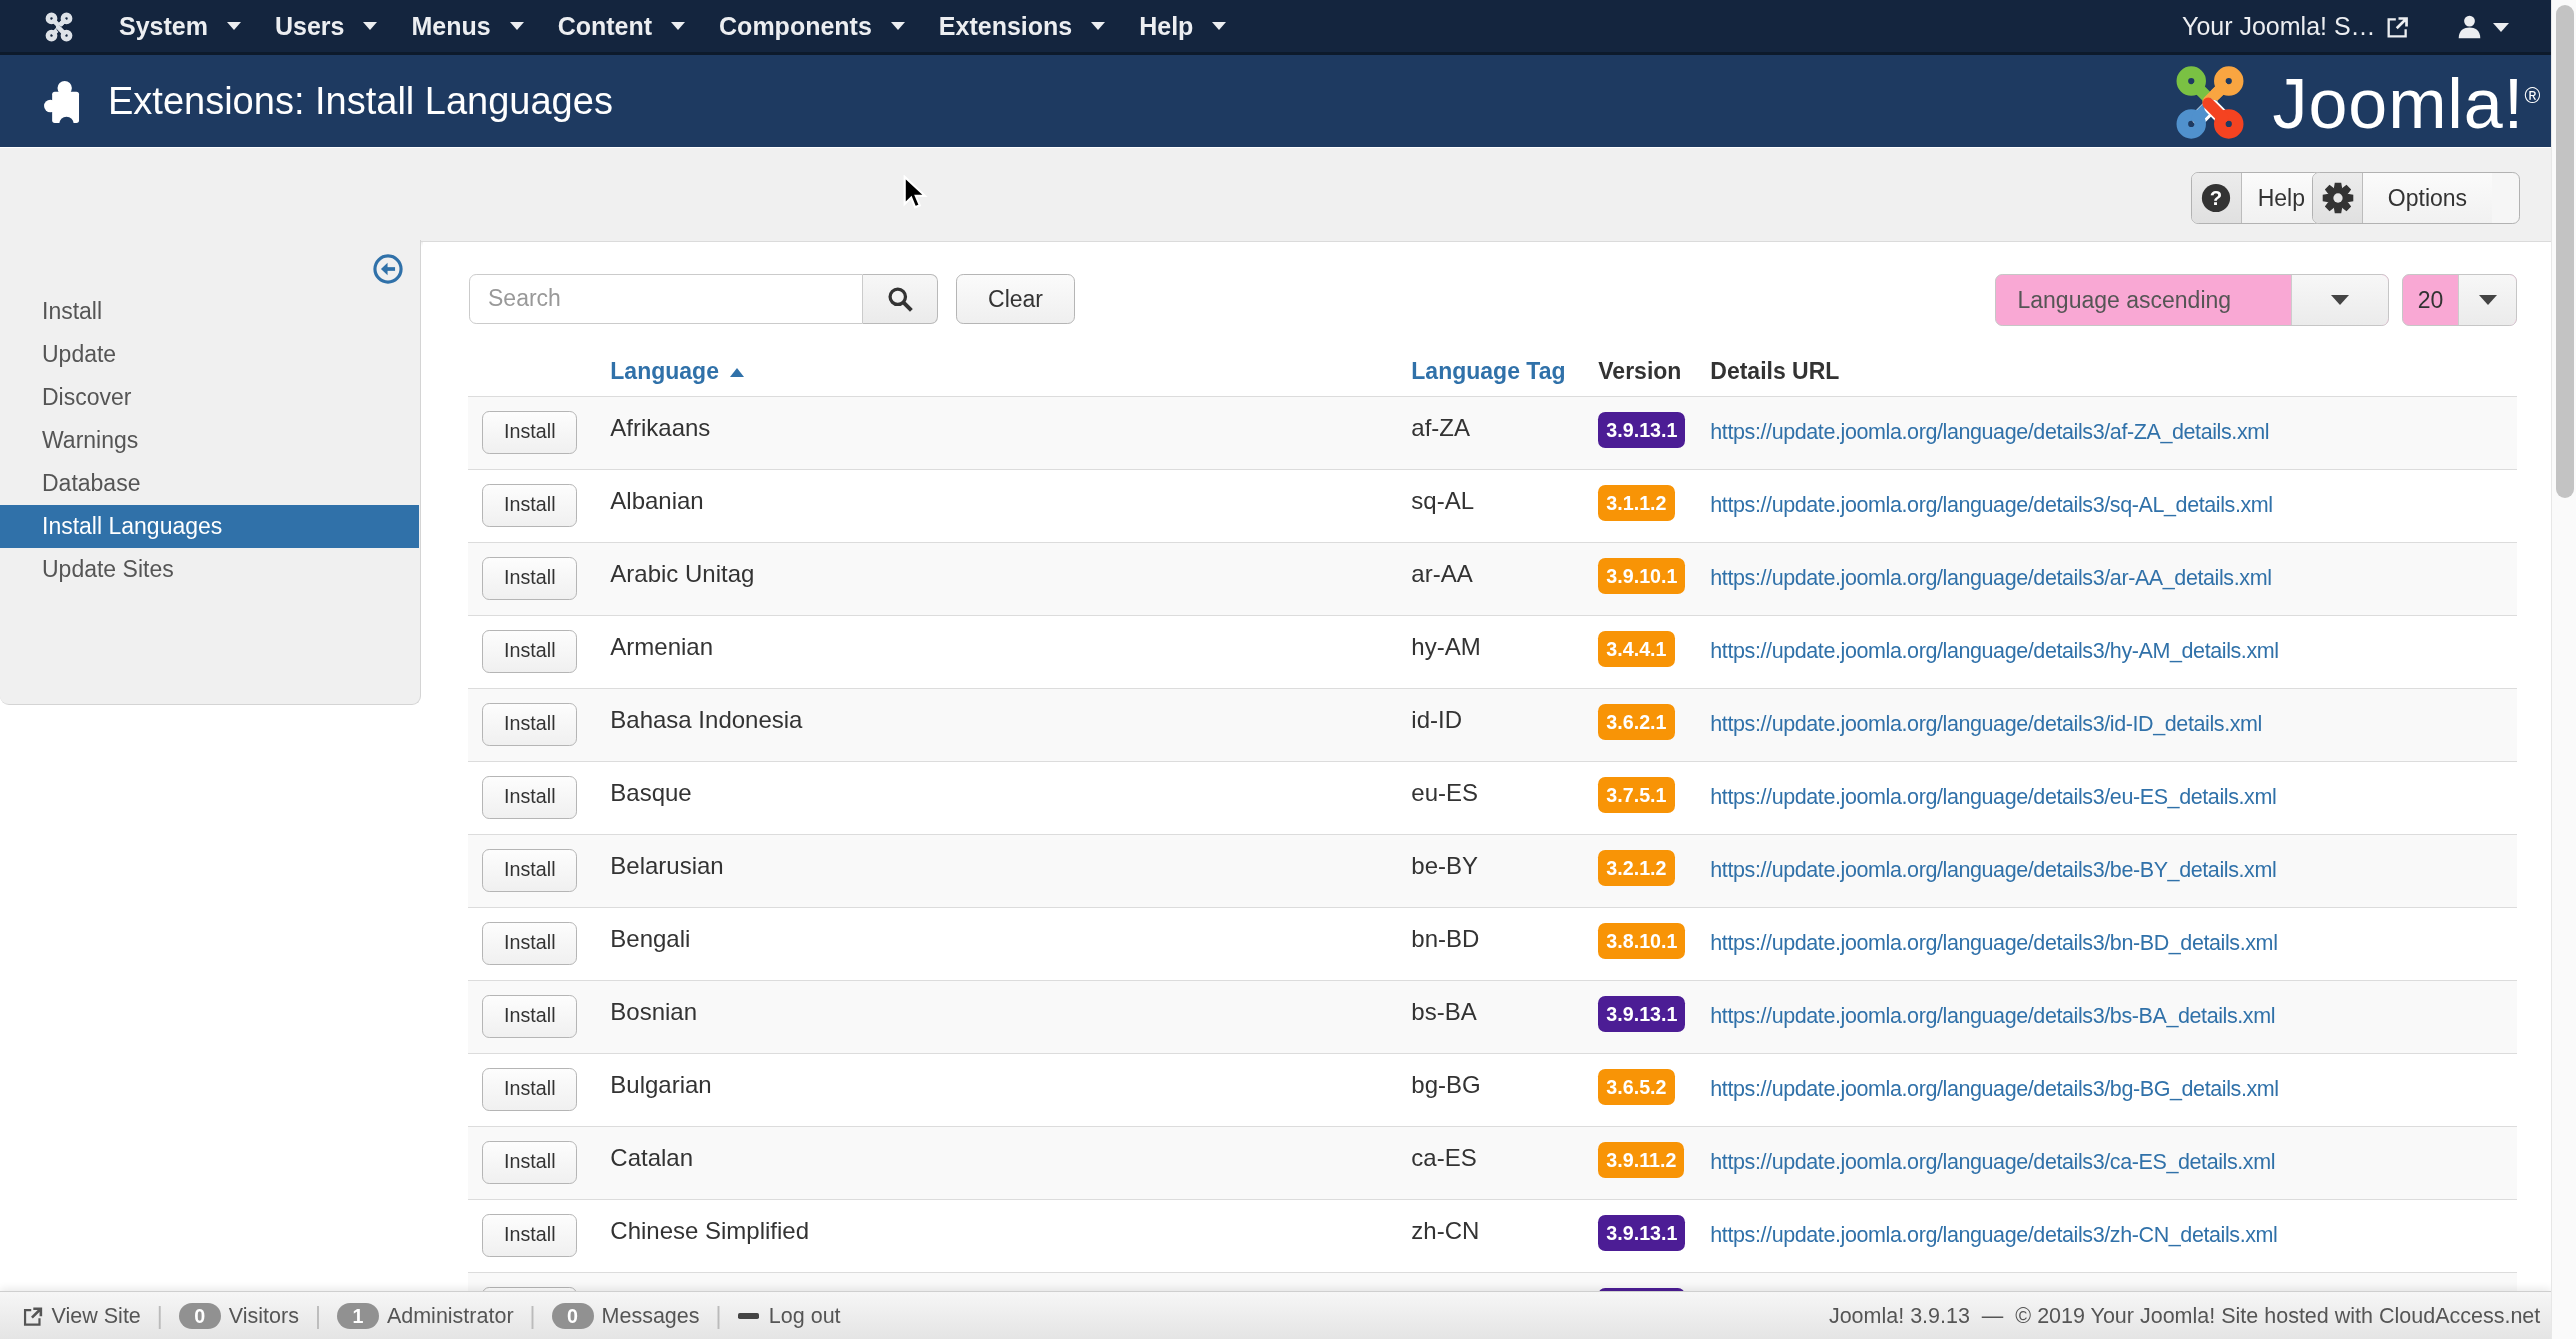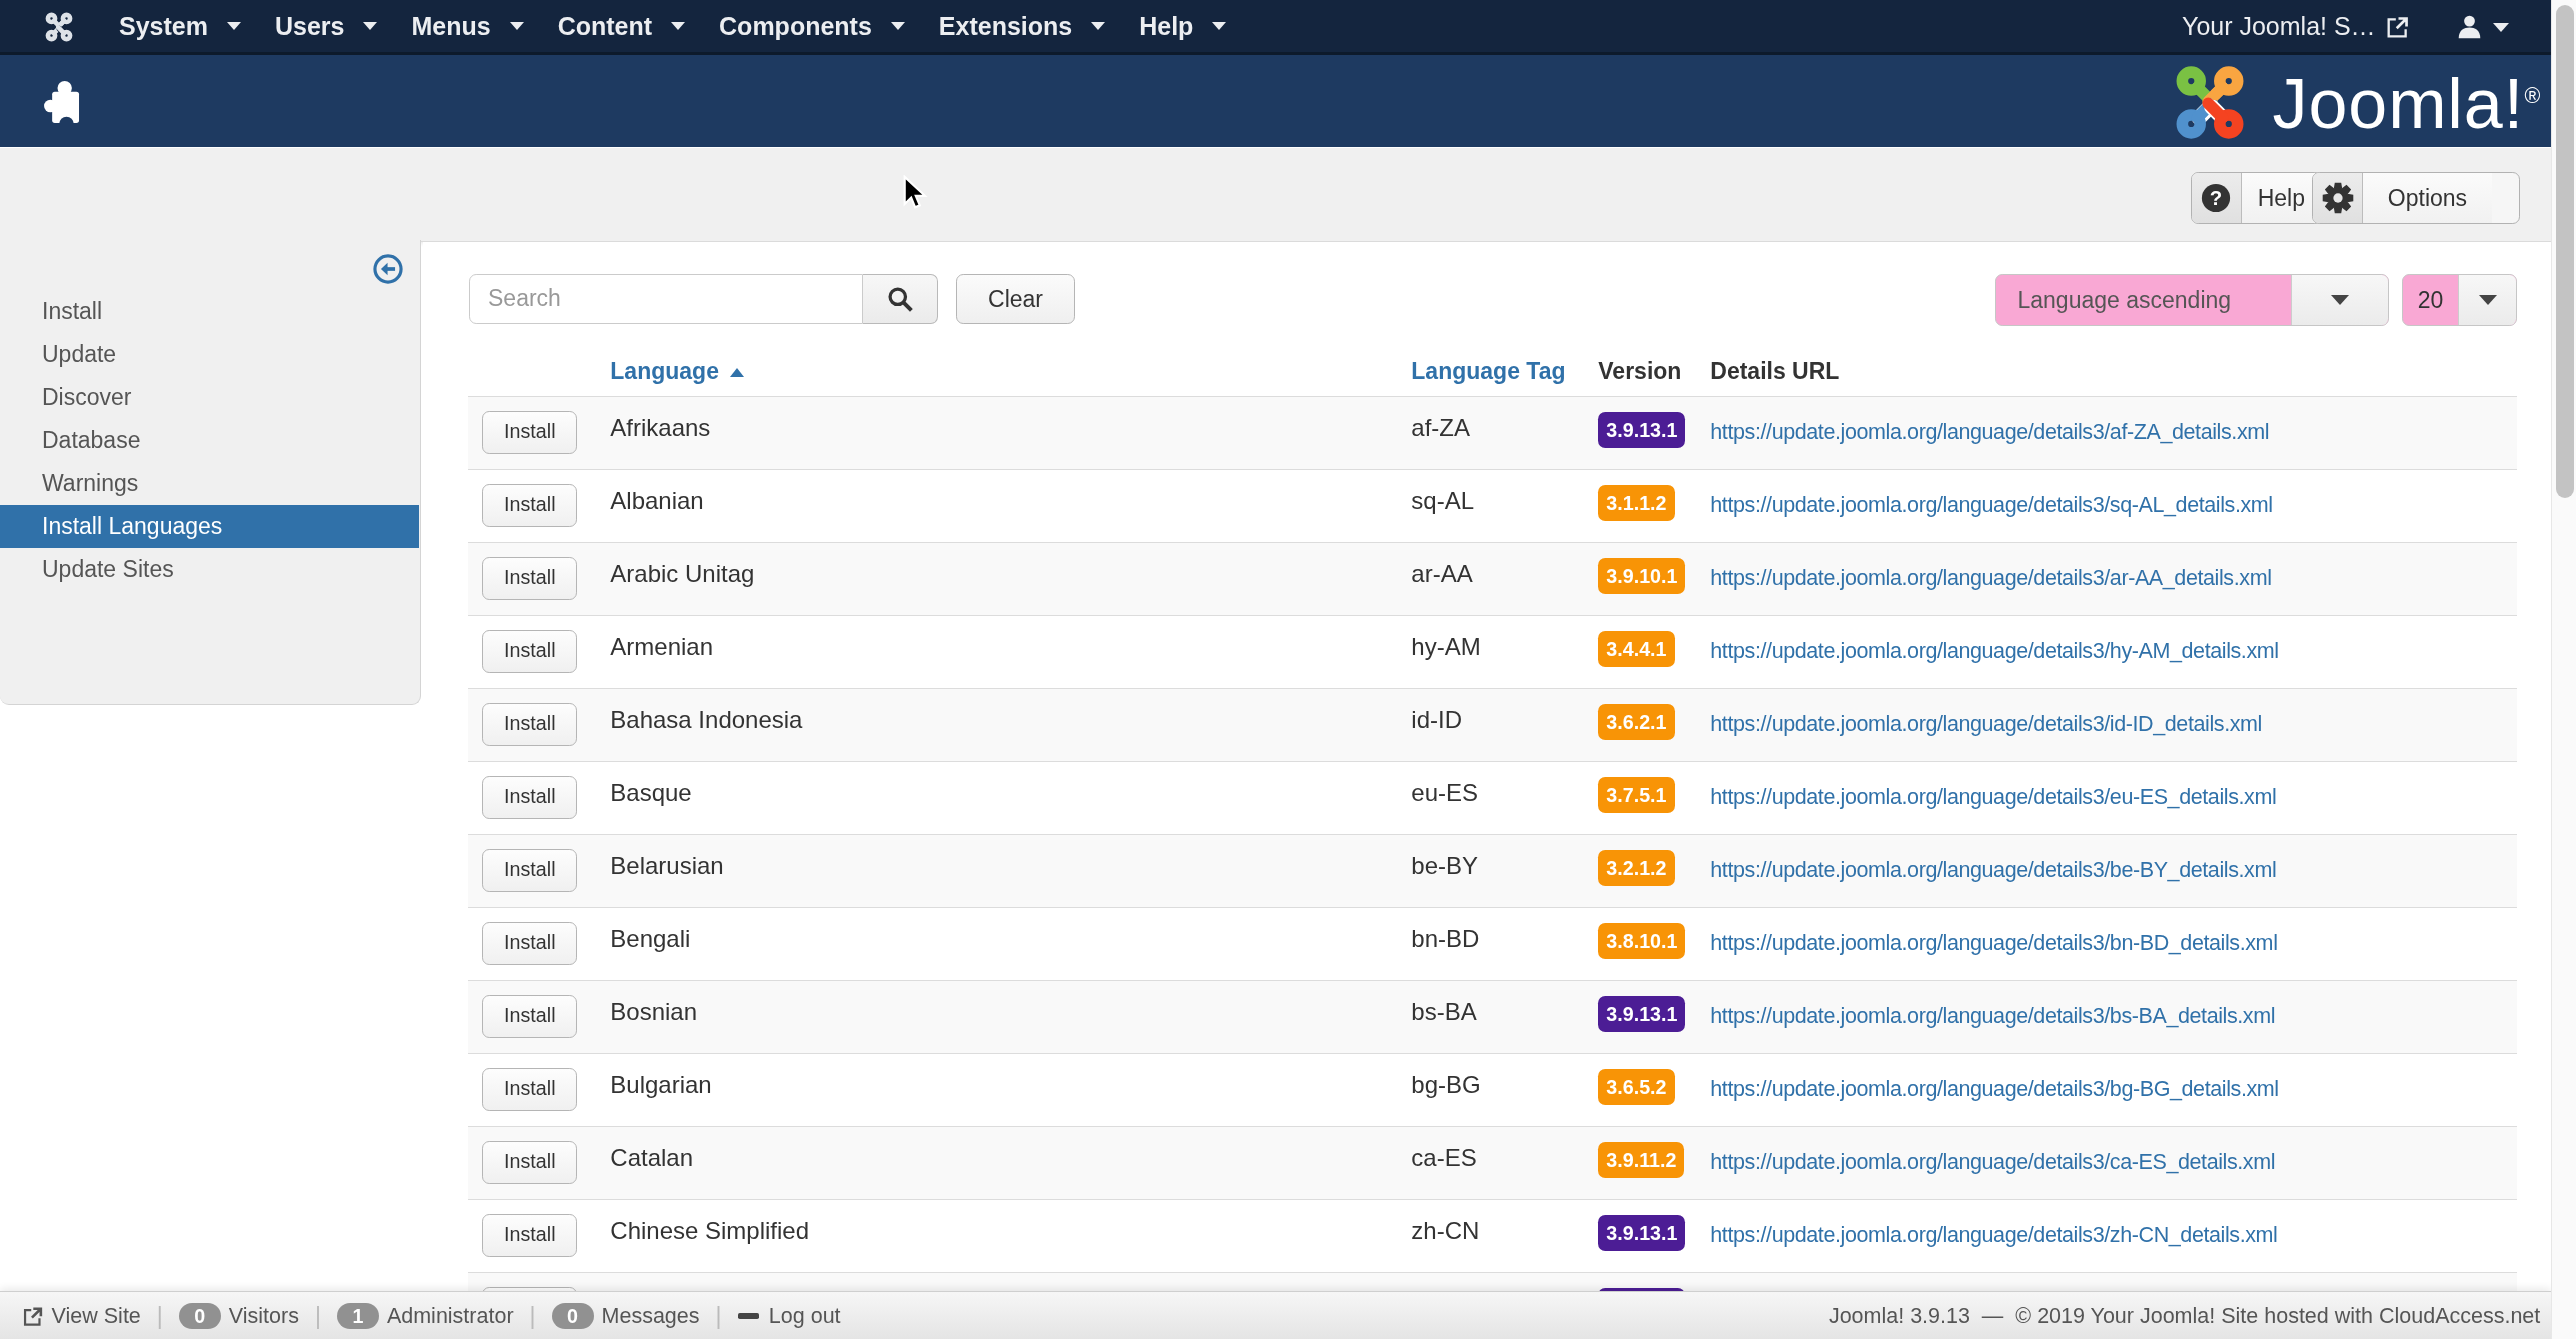--- a/index.html
+++ b/index.html
@@ -93,20 +93,21 @@
   <div id="titlebar">
     <svg id="puzzle" width="36" height="43" viewBox="0 0 40 48">
       <g fill="#fff">
         <rect x="9" y="13" width="30" height="35" rx="3"></rect>
         <circle cx="23" cy="9" r="8"></circle>
         <rect x="17" y="8" width="12" height="10"></rect>
         <circle cx="7" cy="29" r="7"></circle>
       </g>
       <circle cx="25" cy="49" r="8" fill="#1e3a61"></circle>
     </svg>
+    <div id="pagetitle">Extensions: Install Languages</div>
     <svg id="jlogo" width="68" height="75" viewBox="0 0 76 84">
       <g fill="none" stroke-linecap="round">
         <g stroke="#7ac143" stroke-width="13">
             <circle cx="17" cy="18" r="10"></circle>
             <path d="M24,25 L40,41"></path>
           </g>
         <g stroke="#f9a541" stroke-width="13">
             <circle cx="59" cy="18" r="10"></circle>
             <path d="M52,25 L36,41"></path>
           </g>
@@ -212,22 +213,22 @@
   <div id="sidebar">
     <svg id="backbtn" width="30" height="30" viewBox="0 0 34 34">
       <circle cx="17" cy="17" r="14.8" fill="none" stroke="#3071a9" stroke-width="3.6"></circle>
       <path d="M25,17 L13,17" fill="none" stroke="#3071a9" stroke-width="4.2"></path>
       <path d="M16.5,10 L9,17 L16.5,24 Z" fill="#3071a9"></path>
     </svg>
     <ul id="sidemenu">
       <li>Install</li>
       <li>Update</li>
       <li>Discover</li>
+      <li>Warnings</li>
       <li>Database</li>
-      <li>Warnings</li>
       <li class="active">Install Languages</li>
       <li>Update Sites</li>
     </ul>
   </div>
 
   <div id="main">
     <div id="searchrow">
       <div id="searchbox">Search</div>
       <div id="searchbtn">
         <svg width="29" height="29" viewBox="0 0 32 32">

